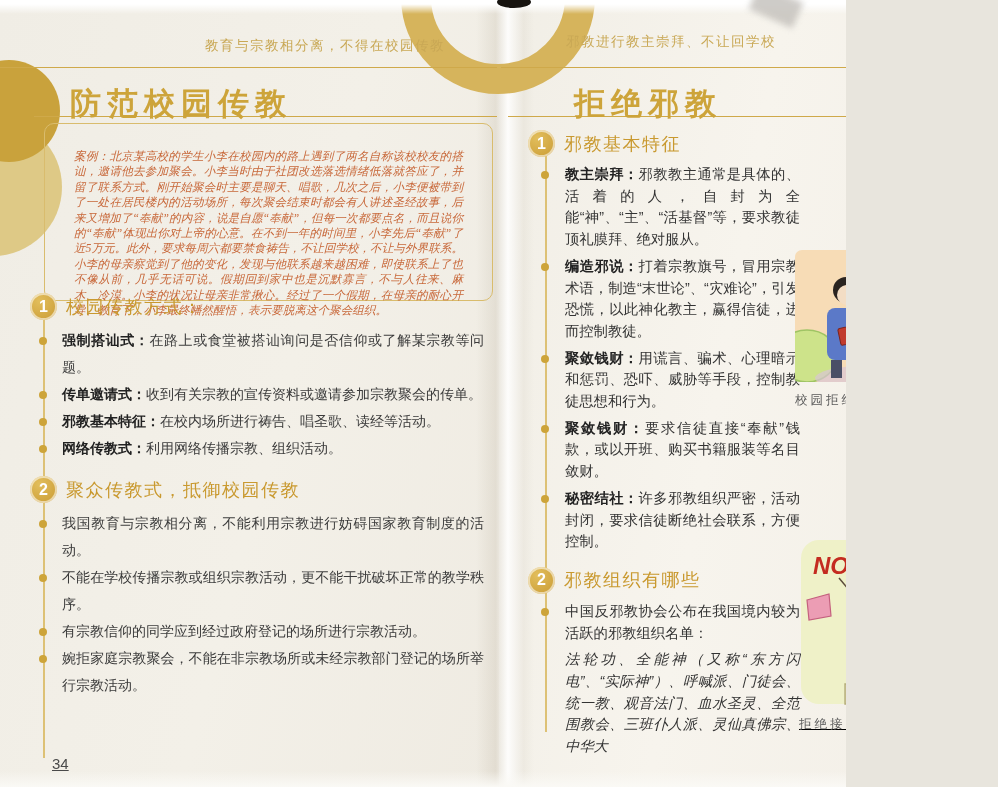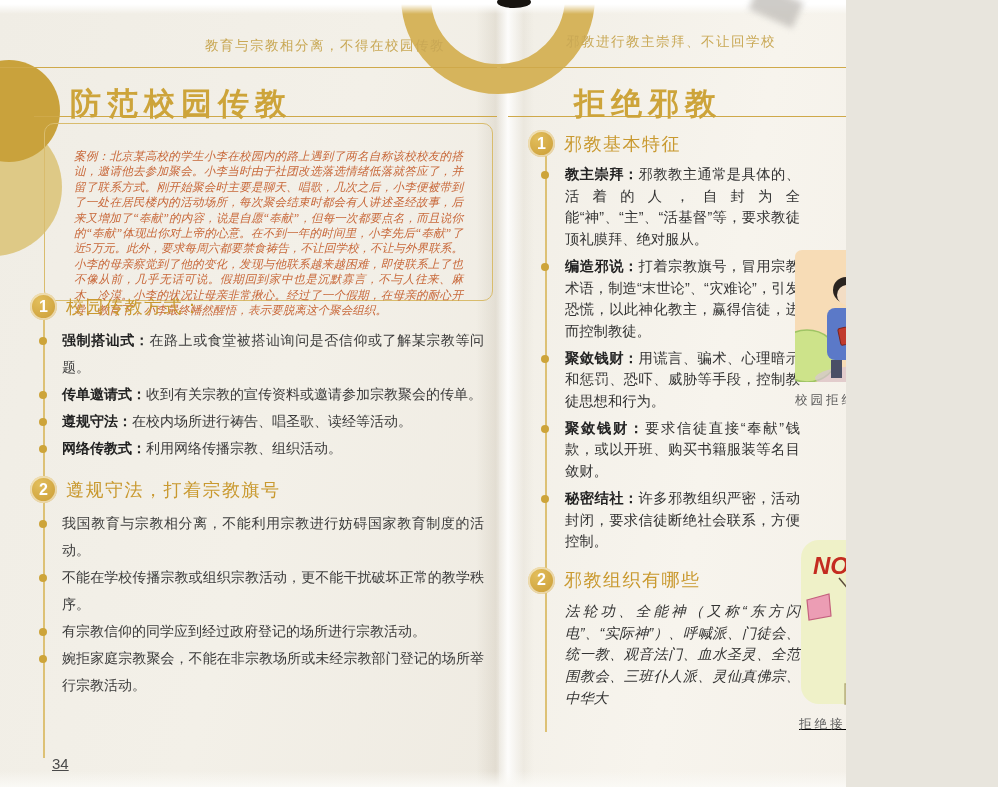--- a/index.html
+++ b/index.html
@@ -105,27 +105,27 @@
   <div class="timeline tlr"></div>
 
   <div class="flow-l">
     <div class="sec">
       <div class="sec-head">
         <div class="badge">1</div>
         <div class="sec-title">校园传教方式：</div>
       </div>
       <div class="li"><span class="dot"></span><b>强制搭讪式：</b><span>在路上或食堂被搭讪询问是否信仰或了解某宗教等问题。</span></div>
       <div class="li"><span class="dot"></span><b>传单邀请式：</b><span>收到有关宗教的宣传资料或邀请参加宗教聚会的传单。</span></div>
-      <div class="li"><span class="dot"></span><b>遵规守法：</b><span>在校内场所进行祷告、唱圣歌、读经等活动。</span></div>
+      <div class="li"><span class="dot"></span><b>邪教基本特征：</b><span>在校内场所进行祷告、唱圣歌、读经等活动。</span></div>
       <div class="li"><span class="dot"></span><b>网络传教式：</b><span>利用网络传播宗教、组织活动。</span></div>
     </div>
     <div class="sec">
       <div class="sec-head">
         <div class="badge">2</div>
-        <div class="sec-title">遵规守法，打着宗教旗号</div>
+        <div class="sec-title">聚众传教式，抵御校园传教</div>
       </div>
       <div class="li"><span class="dot"></span><span>我国教育与宗教相分离，不能利用宗教进行妨碍国家教育制度的活动。</span></div>
       <div class="li"><span class="dot"></span><span>不能在学校传播宗教或组织宗教活动，更不能干扰破坏正常的教学秩序。</span></div>
       <div class="li"><span class="dot"></span><span>有宗教信仰的同学应到经过政府登记的场所进行宗教活动。</span></div>
       <div class="li"><span class="dot"></span><span>婉拒家庭宗教聚会，不能在非宗教场所或未经宗教部门登记的场所举行宗教活动。</span></div>
     </div>
   </div>
 
   <div class="flow-r">
     <div class="sec">
@@ -137,20 +137,21 @@
       <div class="li-r"><span class="dot"></span><b>编造邪说：</b><span>打着宗教旗号，冒用宗教术语，制造“末世论”、“灾难论”，引发恐慌，以此神化教主，赢得信徒，进而控制教徒。</span></div>
       <div class="li-r"><span class="dot"></span><b>聚敛钱财：</b><span>用谎言、骗术、心理暗示和惩罚、恐吓、威胁等手段，控制教徒思想和行为。</span></div>
       <div class="li-r"><span class="dot"></span><b>聚敛钱财：</b><span>要求信徒直接“奉献”钱款，或以开班、购买书籍服装等名目敛财。</span></div>
       <div class="li-r"><span class="dot"></span><b>秘密结社：</b><span>许多邪教组织严密，活动封闭，要求信徒断绝社会联系，方便控制。</span></div>
     </div>
     <div class="sec">
       <div class="sec-head">
         <div class="badge">2</div>
         <div class="sec-title">邪教组织有哪些</div>
       </div>
+      <div class="li-r"><span class="dot"></span><span>中国反邪教协会公布在我国境内较为活跃的邪教组织名单：</span></div>
       <p class="org">法轮功、全能神（又称“东方闪电”、“实际神”）、呼喊派、门徒会、统一教、观音法门、血水圣灵、全范围教会、三班仆人派、灵仙真佛宗、中华大</p>
     </div>
   </div>
 
   <figure class="illu1">
     <svg width="190" height="132" viewBox="0 0 190 132">
       <rect x="0" y="0" width="190" height="132" rx="7" fill="#f7dcb6"></rect>
 
       <g stroke="#a98a5e" stroke-width="1.4" fill="#fdfbf4">
         <rect x="120" y="4" width="34" height="14"></rect>

